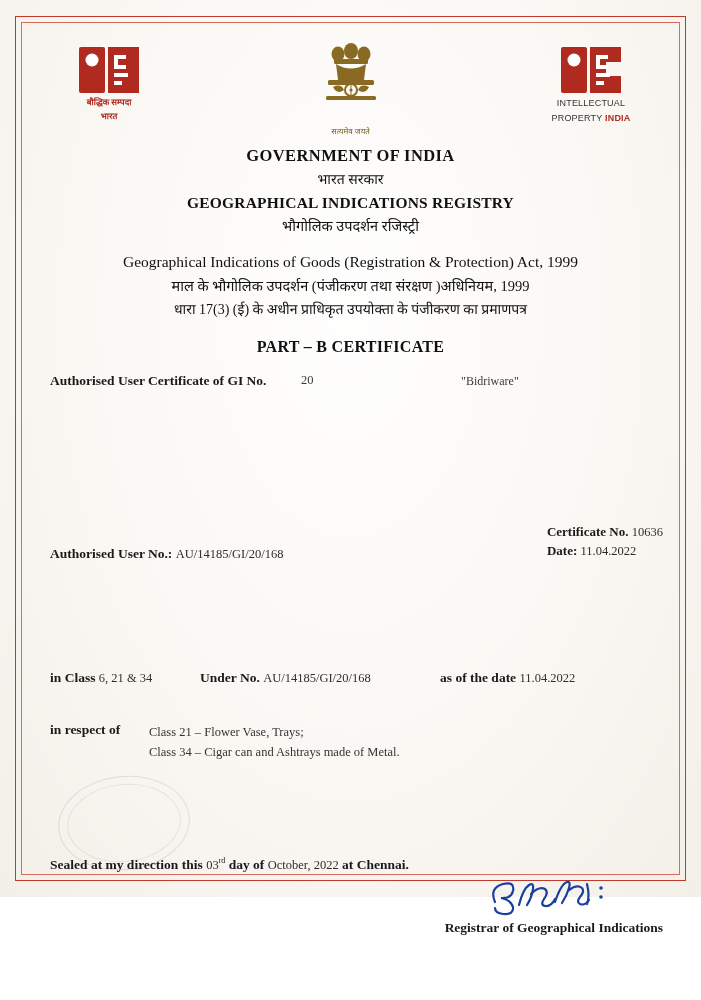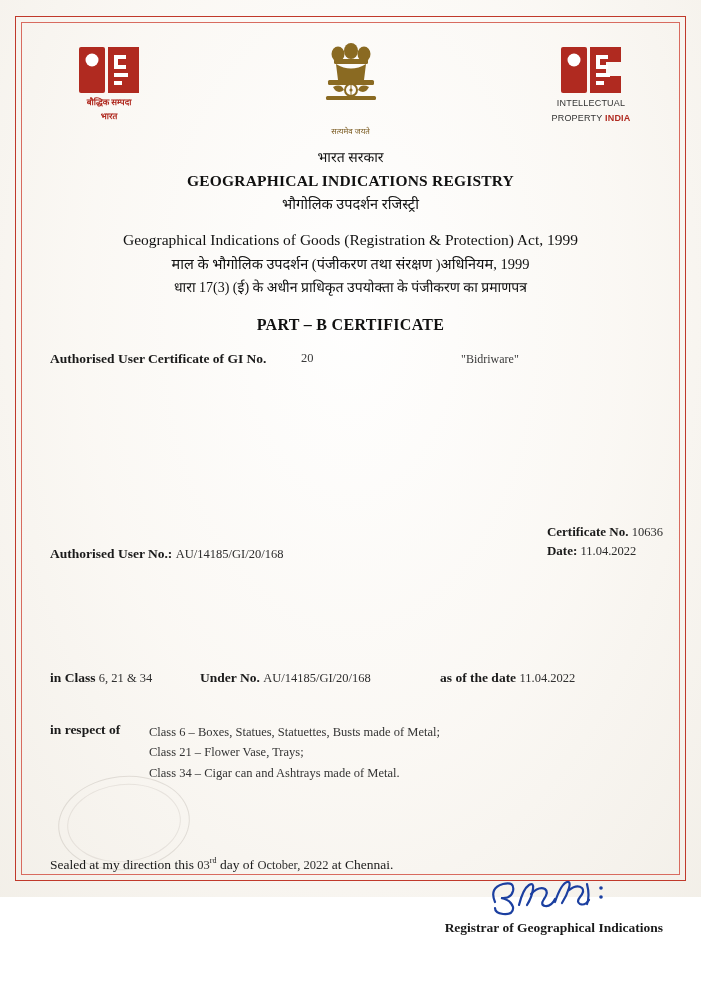--- a/index.html
+++ b/index.html
@@ -273,21 +273,21 @@
     line-height: 1.62;
   }
 
   .sealed {
     position: absolute;
     left: 14px;
     top: 822px;
     font-size: 13.5px;
     height: 20px;
   }
-  .sealed .b { font-weight: normal; }
+  .sealed .b { font-weight: bold; }
   .sealed .v { font-weight: normal; font-size: 12.5px; color: #2d2d2d; }
   .sealed sup { font-size: 8px; }
 
   .signature {
     position: absolute;
     right: 42px;
     top: 838px;
     width: 140px;
     height: 46px;
   }
@@ -383,20 +383,21 @@
         </svg>
         <div class="logo-right-text">INTELLECTUAL</div>
         <div class="logo-right-text">
           <span>PROPERTY</span>
           <span class="india">INDIA</span>
         </div>
       </div>
     </div>
 
     <div class="titles">
+      <div class="t-gov">GOVERNMENT OF INDIA</div>
       <div class="t-gov-hi hi">भारत सरकार</div>
       <div class="t-reg">GEOGRAPHICAL INDICATIONS REGISTRY</div>
       <div class="t-reg-hi hi">भौगोलिक उपदर्शन रजिस्ट्री</div>
       <div class="t-act">Geographical Indications of Goods (Registration &amp; Protection) Act, 1999</div>
       <div class="t-act-hi hi">माल के भौगोलिक उपदर्शन (पंजीकरण तथा संरक्षण )अधिनियम, 1999</div>
       <div class="t-cert-hi hi">धारा 17(3) (ई) के अधीन प्राधिकृत उपयोक्ता के पंजीकरण का प्रमाणपत्र</div>
       <div class="t-part">PART – B CERTIFICATE</div>
     </div>
 
     <div class="gi-line">
@@ -433,21 +434,20 @@
         <span class="v">AU/14185/GI/20/168</span>
       </span>
       <span class="cl-asof">
         <span class="b">as of the date</span>
         <span class="v">11.04.2022</span>
       </span>
     </div>
 
     <div class="respect">in respect of</div>
     <div class="respect-list">
-      <div>Class 6 –  Boxes, Statues, Statuettes, Busts made of Metal;</div>
       <div>Class 21 – Flower Vase, Trays;</div>
       <div>Class 34 – Cigar can and Ashtrays made of Metal.</div>
     </div>
 
     <div class="stamp"></div>
 
     <div class="sealed">
       <span class="b">Sealed at my direction this</span>
       <span class="v">03</span><sup>rd</sup>
       <span class="b">day of</span>

